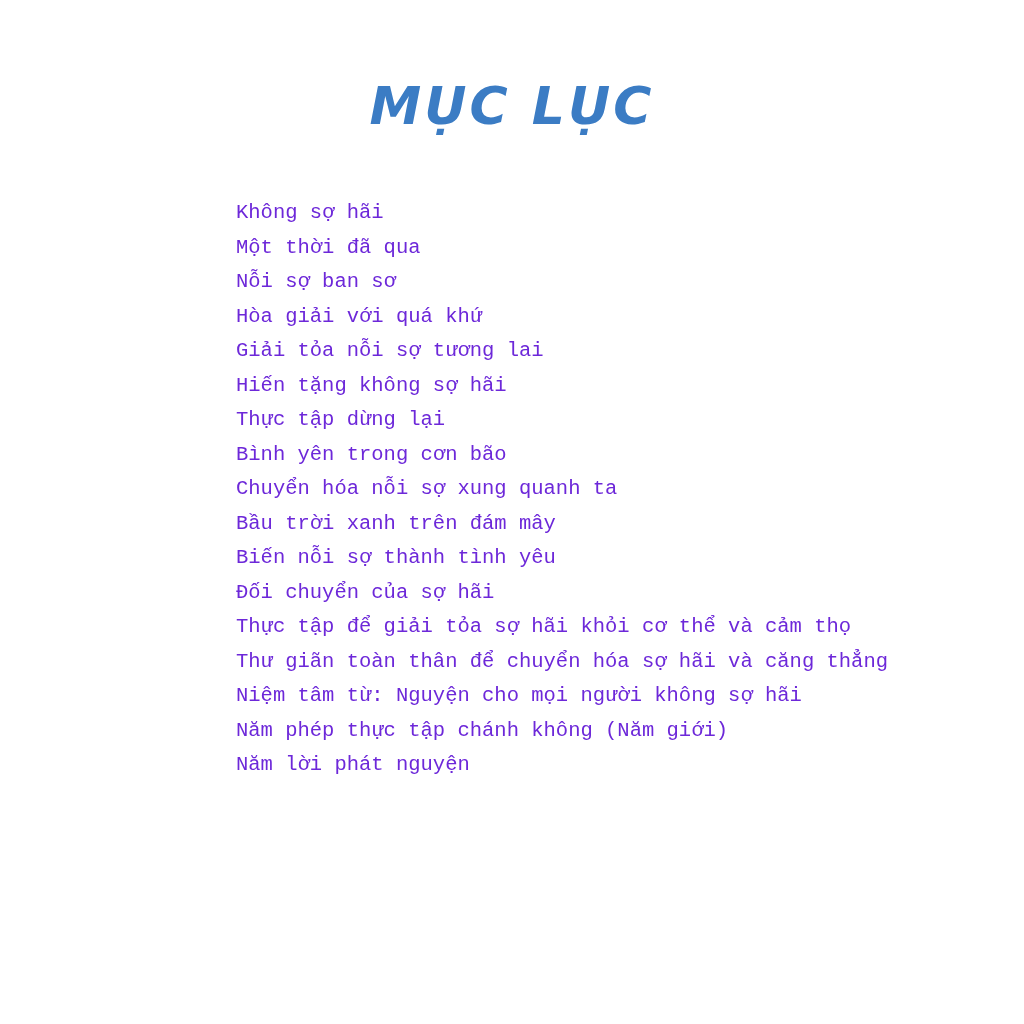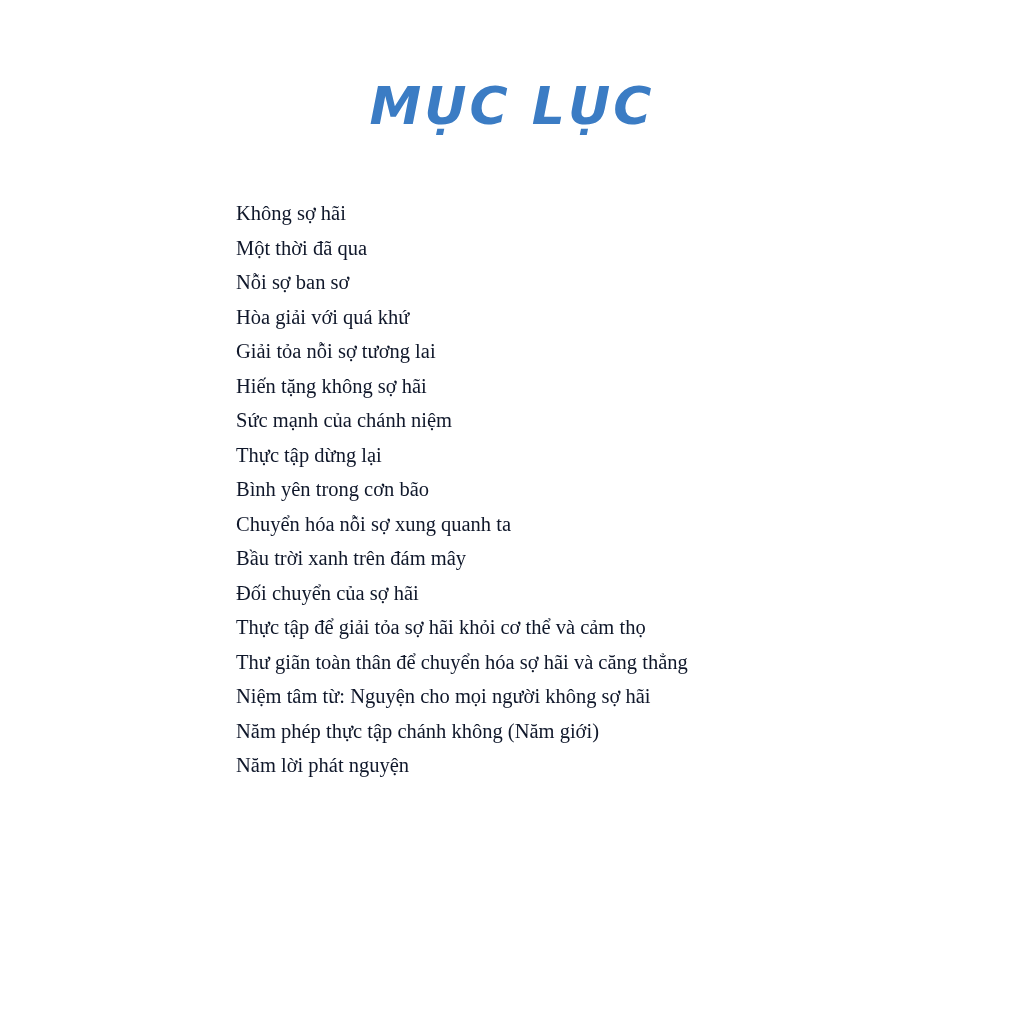--- a/index.html
+++ b/index.html
@@ -37,46 +37,46 @@
   .toc-list {
     position: absolute;
     top: 196px;
     left: 236px;
     width: 700px;
     list-style: none;
     margin: 0;
     padding: 0;
   }
   .toc-item {
-    color: #0f172a;
-    font-family: Liberation Serif, serif;
+    color: #6d28d9;
+    font-family: Liberation Mono, monospace;
     font-size: 20.5px;
     line-height: 34.5px;
     white-space: nowrap;
   }
 </style>
 </head>
 <body>
 
 <div class="page">
 
   <div class="toc-title">MỤC LỤC</div>
 
   <ul class="toc-list">
     <li class="toc-item">Không sợ hãi</li>
     <li class="toc-item">Một thời đã qua</li>
     <li class="toc-item">Nỗi sợ ban sơ</li>
     <li class="toc-item">Hòa giải với quá khứ</li>
     <li class="toc-item">Giải tỏa nỗi sợ tương lai</li>
     <li class="toc-item">Hiến tặng không sợ hãi</li>
-    <li class="toc-item">Sức mạnh của chánh niệm</li>
     <li class="toc-item">Thực tập dừng lại</li>
     <li class="toc-item">Bình yên trong cơn bão</li>
     <li class="toc-item">Chuyển hóa nỗi sợ xung quanh ta</li>
     <li class="toc-item">Bầu trời xanh trên đám mây</li>
+    <li class="toc-item">Biến nỗi sợ thành tình yêu</li>
     <li class="toc-item">Đối chuyển của sợ hãi</li>
     <li class="toc-item">Thực tập để giải tỏa sợ hãi khỏi cơ thể và cảm thọ</li>
     <li class="toc-item">Thư giãn toàn thân để chuyển hóa sợ hãi và căng thẳng</li>
     <li class="toc-item">Niệm tâm từ: Nguyện cho mọi người không sợ hãi</li>
     <li class="toc-item">Năm phép thực tập chánh không (Năm giới)</li>
     <li class="toc-item">Năm lời phát nguyện</li>
   </ul>
 
 </div>
 

